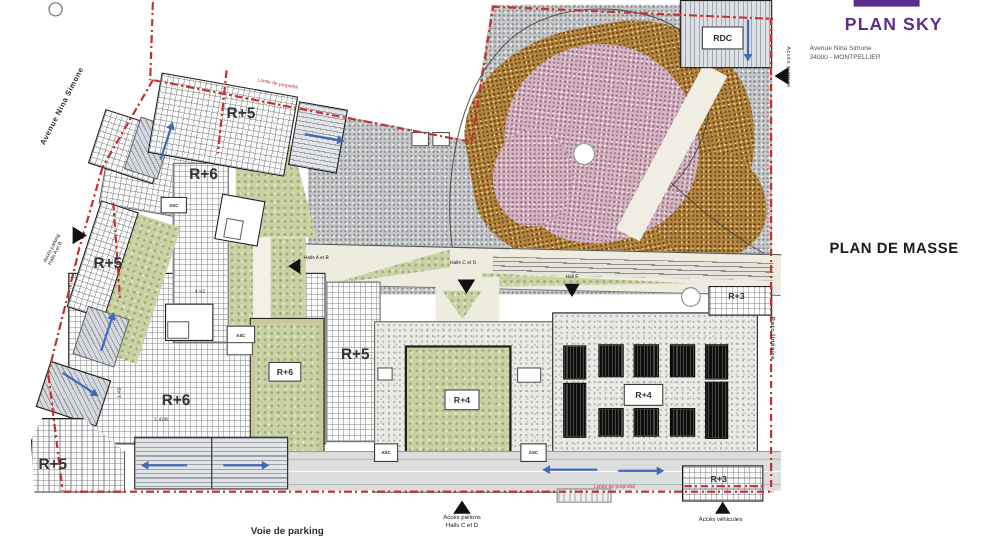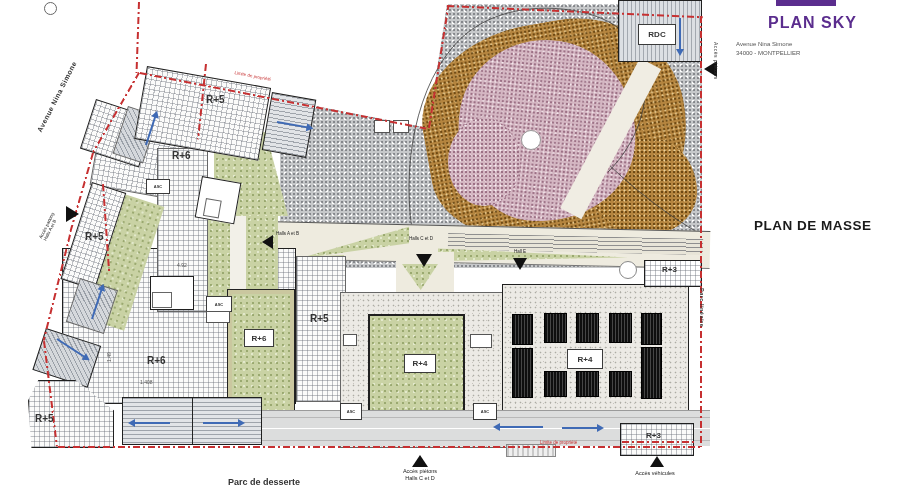--- a/index.html
+++ b/index.html
@@ -40,21 +40,21 @@
   
   .rd{position:absolute;height:2px;transform-origin:0 0;
       background:repeating-linear-gradient(90deg,#c63031 0 7px,transparent 7px 10px,#c63031 10px 12px,transparent 12px 15px);}
   
   .arr{position:absolute;height:2px;background:#3f6ab5;transform-origin:0 50%;}
   .arr:after{content:"";position:absolute;right:-6px;top:-3.5px;width:0;height:0;
              border-left:7px solid #3f6ab5;border-top:4.5px solid transparent;border-bottom:4.5px solid transparent;}
   
   .t{position:absolute;width:0;height:0;}
   
-  .fl{position:absolute;font-weight:bold;font-size:10px;color:#333;white-space:nowrap;}
+  .fl{position:absolute;font-weight:bold;font-size:14px;color:#333;white-space:nowrap;}
   .flbox{position:absolute;background:#fff;border:1px solid #3a3a3a;font-weight:bold;font-size:8px;
          color:#333;display:flex;align-items:center;justify-content:center;}
   .tiny{position:absolute;font-size:5px;line-height:1.2;color:#222;}
   .dim{position:absolute;font-size:5px;color:#555;white-space:nowrap;}
   .redt{position:absolute;font-size:4.5px;color:#c63031;white-space:nowrap;transform-origin:0 0;}
   .vtext{position:absolute;writing-mode:vertical-rl;font-size:5.5px;color:#333;letter-spacing:.5px;}
   .circ{position:absolute;border-radius:50%;background:#fff;}
 </style>
 </head>
 <body>
@@ -219,21 +219,21 @@
   <div class="tiny" style="left:276px;top:231px;width:24px;font-size:4.5px;">Halls A et B</div>
   <div class="tiny" style="left:406px;top:236px;width:30px;text-align:center;font-size:4.5px;">Halls C et D</div>
   <div class="tiny" style="left:506px;top:249px;width:28px;text-align:center;font-size:4.5px;">Hall E</div>
   <div class="abs" style="left:382px;top:468px;width:76px;text-align:center;font-size:5.5px;line-height:1.3;color:#222;">
     <div>Accès piétons</div>
     <div>Halls C et D</div>
   </div>
   <div class="tiny" style="left:624px;top:470px;width:62px;text-align:center;font-size:5.5px;">Accès véhicules</div>
 
   <div class="abs" style="left:36px;top:130px;transform:rotate(-63deg);transform-origin:0 0;font-size:7px;font-weight:bold;color:#333;white-space:nowrap;letter-spacing:.5px;">Avenue Nina Simone</div>
-  <div class="abs" style="left:228px;top:477px;font-size:9px;font-weight:bold;color:#333;">Parc de desserte</div>
+  <div class="abs" style="left:228px;top:477px;font-size:9px;font-weight:bold;color:#333;">Voie de parking</div>
   <div class="vtext" style="left:699px;top:288px;height:62px;font-weight:bold;">Parc linéaire</div>
 
   <div class="dim" style="left:177px;top:262px;">4.92</div>
   <div class="dim" style="left:140px;top:379px;">1.408</div>
   <div class="dim" style="left:106px;top:362px;transform:rotate(-90deg);transform-origin:0 0;">1.49</div>
   <div class="redt" style="left:235px;top:70px;transform:rotate(11deg);">Limite de propriété</div>
   <div class="redt" style="left:540px;top:440px;">Limite de propriété</div>
 
   <div class="circ" style="left:44px;top:2px;width:11px;height:11px;border:1.5px solid #666;"></div>
 

